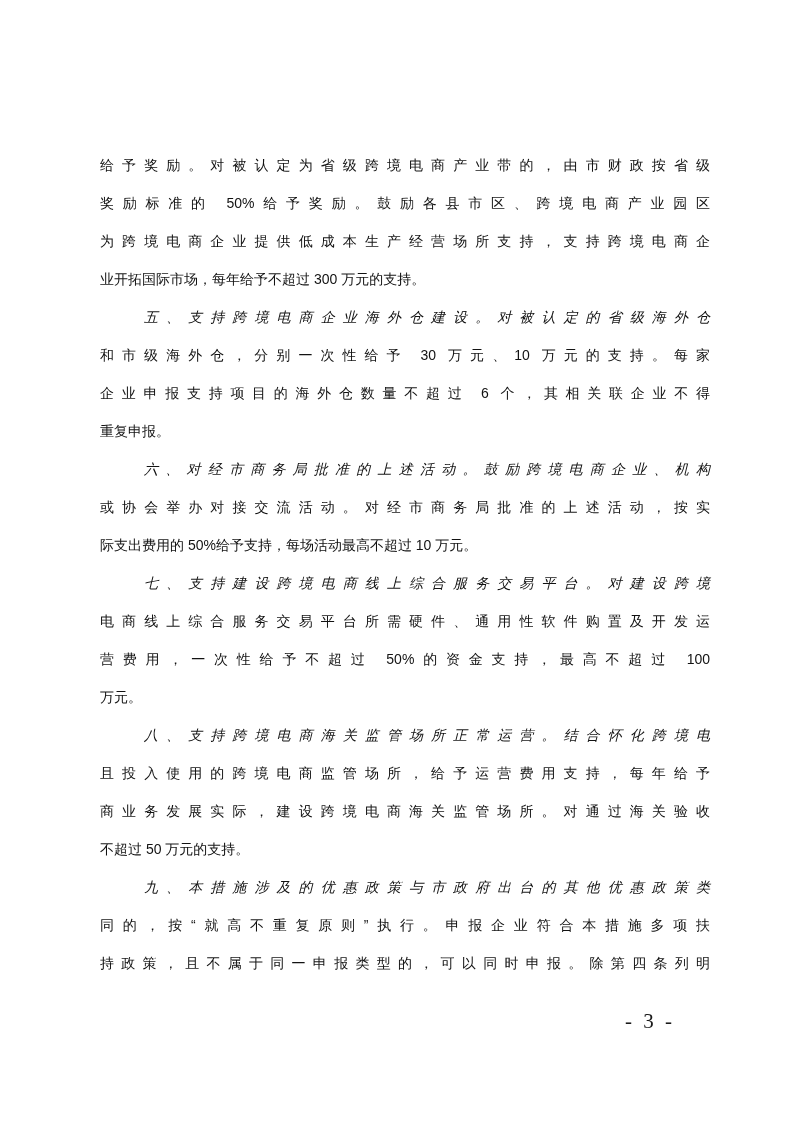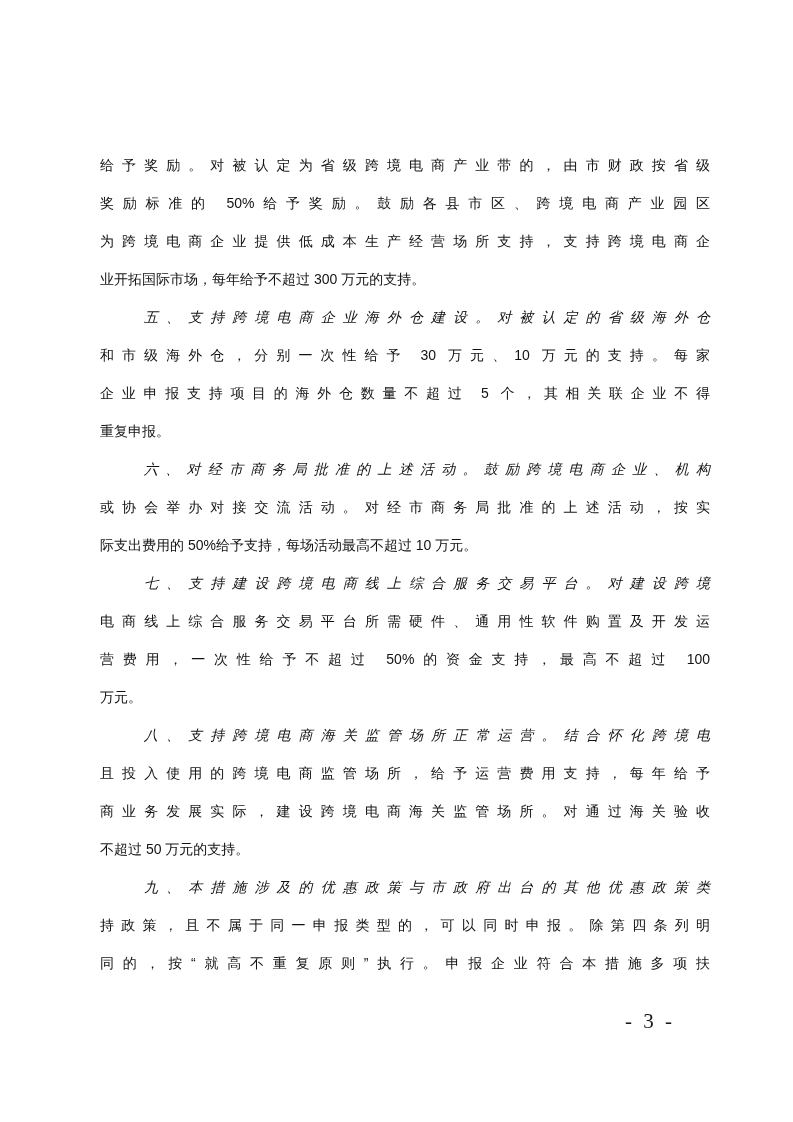--- a/index.html
+++ b/index.html
@@ -61,31 +61,31 @@
 <body>
 
 <div class="page">
   <div class="body-text">
       <div class="line">给予奖励。对被认定为省级跨境电商产业带的，由市财政按省级</div>
       <div class="line">奖励标准的 50%给予奖励。鼓励各县市区、跨境电商产业园区</div>
       <div class="line">为跨境电商企业提供低成本生产经营场所支持，支持跨境电商企</div>
       <div class="line para-end">业开拓国际市场，每年给予不超过 300 万元的支持。</div>
       <div class="line indent">五、支持跨境电商企业海外仓建设。对被认定的省级海外仓</div>
       <div class="line">和市级海外仓，分别一次性给予 30 万元、10 万元的支持。每家</div>
-      <div class="line">企业申报支持项目的海外仓数量不超过 5 个，其相关联企业不得</div>
+      <div class="line">企业申报支持项目的海外仓数量不超过 6 个，其相关联企业不得</div>
       <div class="line para-end">重复申报。</div>
       <div class="line indent">六、对经市商务局批准的上述活动。鼓励跨境电商企业、机构</div>
       <div class="line">或协会举办对接交流活动。对经市商务局批准的上述活动，按实</div>
       <div class="line para-end">际支出费用的 50%给予支持，每场活动最高不超过 10 万元。</div>
       <div class="line indent">七、支持建设跨境电商线上综合服务交易平台。对建设跨境</div>
       <div class="line">电商线上综合服务交易平台所需硬件、通用性软件购置及开发运</div>
       <div class="line">营费用，一次性给予不超过 50%的资金支持，最高不超过 100</div>
       <div class="line para-end">万元。</div>
       <div class="line indent">八、支持跨境电商海关监管场所正常运营。结合怀化跨境电</div>
       <div class="line">且投入使用的跨境电商监管场所，给予运营费用支持，每年给予</div>
       <div class="line">商业务发展实际，建设跨境电商海关监管场所。对通过海关验收</div>
       <div class="line para-end">不超过 50 万元的支持。</div>
       <div class="line indent">九、本措施涉及的优惠政策与市政府出台的其他优惠政策类</div>
+      <div class="line">同的，按“就高不重复原则”执行。申报企业符合本措施多项扶</div>
       <div class="line">持政策，且不属于同一申报类型的，可以同时申报。除第四条列明</div>
-      <div class="line">同的，按“就高不重复原则”执行。申报企业符合本措施多项扶</div>
     </div>
   <div class="page-number">- 3 -</div>
 </div>
 
 </body></html>

